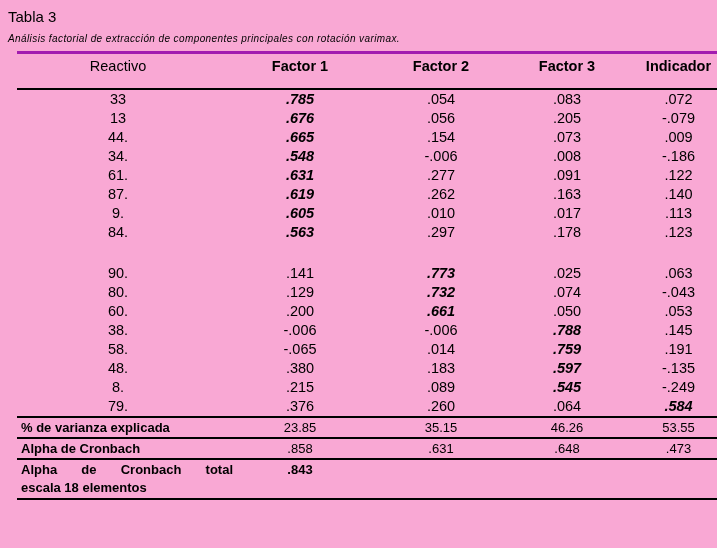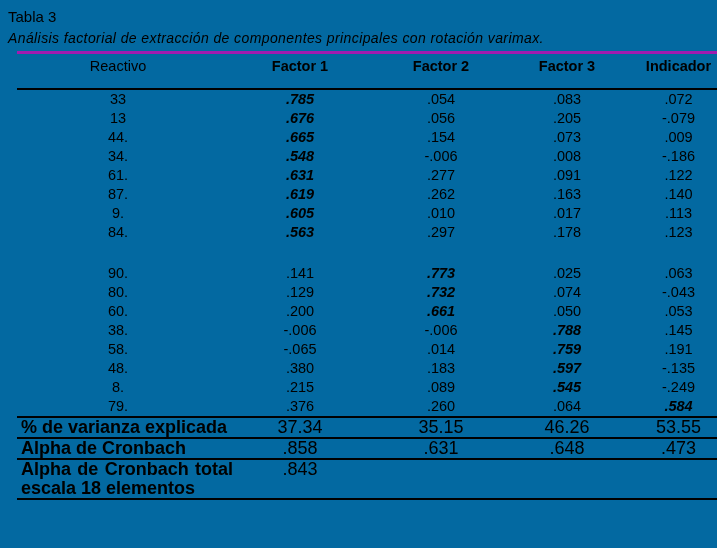--- a/index.html
+++ b/index.html
@@ -1,32 +1,32 @@
 <!DOCTYPE html>
 <html><head>
 <meta charset="utf-8">
 <style>
   html, body { margin: 0; padding: 0; background: #fff; }
   .page {
     position: relative;
     width: 717px;
     height: 548px;
-    background: #0369a1;
+    background: #f9a8d4;
     color: #000;
     font-family: "Liberation Sans", sans-serif;
     overflow: hidden;
   }
   .title {
     margin: 8px 0 0 8px;
     font-size: 15px;
     line-height: 17px;
   }
   .subtitle {
     margin: 4px 0 0 8px;
-    font-size: 14px;
+    font-size: 10px;
     font-style: italic;
     letter-spacing: 0.4px;
     line-height: 19px;
   }
   table.factor-table {
     margin: 3px 0 0 17px;
     width: 707px;
     border-collapse: collapse;
     table-layout: fixed;
     border-top: 3px solid #a21caf;
@@ -45,40 +45,40 @@
     font-size: 14.5px;
     text-align: center;
     padding: 0;
     height: 19px;
     line-height: 19px;
     white-space: nowrap;
   }
   tbody.group td.bold { font-weight: bold; font-style: italic; }
   tr.spacer td { height: 22px; padding: 0; }
   tbody.summary td {
-    font-size: 18px;
+    font-size: 13px;
     text-align: center;
     padding: 0;
     height: 19px;
     line-height: 19px;
     border-top: 2px solid #000;
     vertical-align: top;
   }
   tbody.summary td.label {
     text-align: left;
     font-weight: bold;
     padding-left: 4px;
     white-space: nowrap;
   }
   tbody.summary tr.last td {
     border-bottom: 2.5px solid #000;
     height: 38px;
   }
   tbody.summary tr.last td.label { white-space: normal; }
-  tbody.summary td.bold { font-weight: normal; }
+  tbody.summary td.bold { font-weight: bold; }
   .label-justified {
     width: 212px;
     text-align: justify;
     text-align-last: justify;
     line-height: 19px;
   }
   .label-plain { line-height: 18px; }
 </style>
 </head>
 <body>
@@ -221,21 +221,21 @@
           <td>79.</td>
           <td>.376</td>
           <td>.260</td>
           <td>.064</td>
           <td class="bold">.584</td>
         </tr>
       </tbody>
     <tbody class="summary">
         <tr>
           <td class="label">% de varianza explicada</td>
-          <td>37.34</td>
+          <td>23.85</td>
           <td>35.15</td>
           <td>46.26</td>
           <td>53.55</td>
         </tr>
         <tr>
           <td class="label">Alpha de Cronbach</td>
           <td>.858</td>
           <td>.631</td>
           <td>.648</td>
           <td>.473</td>

